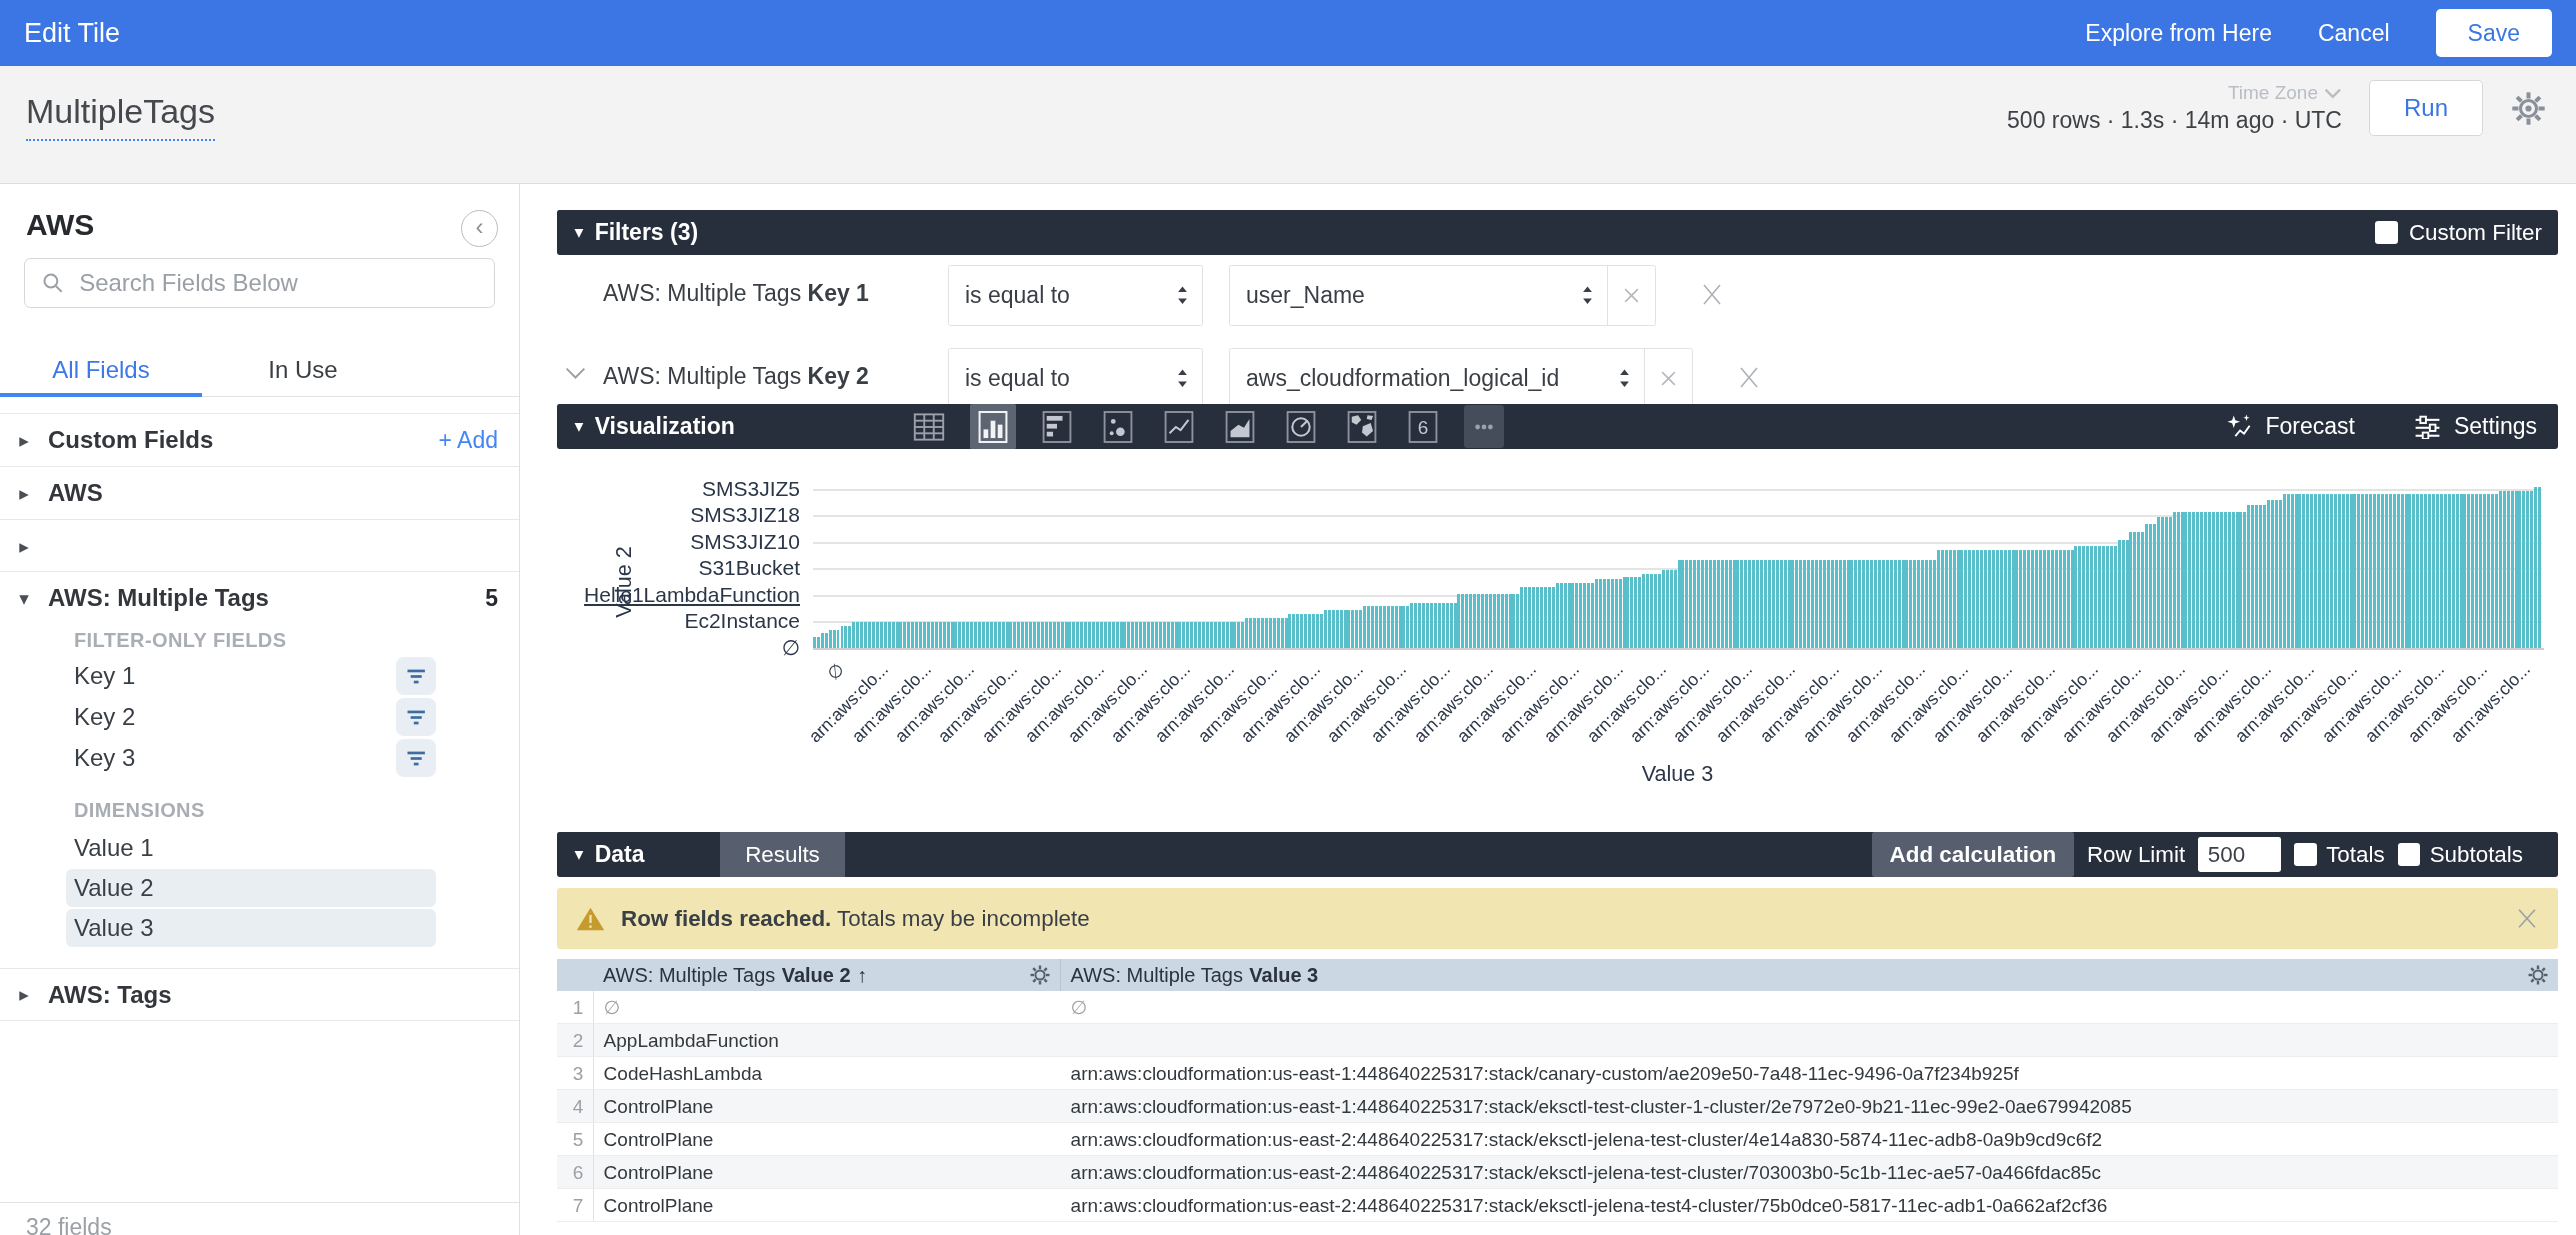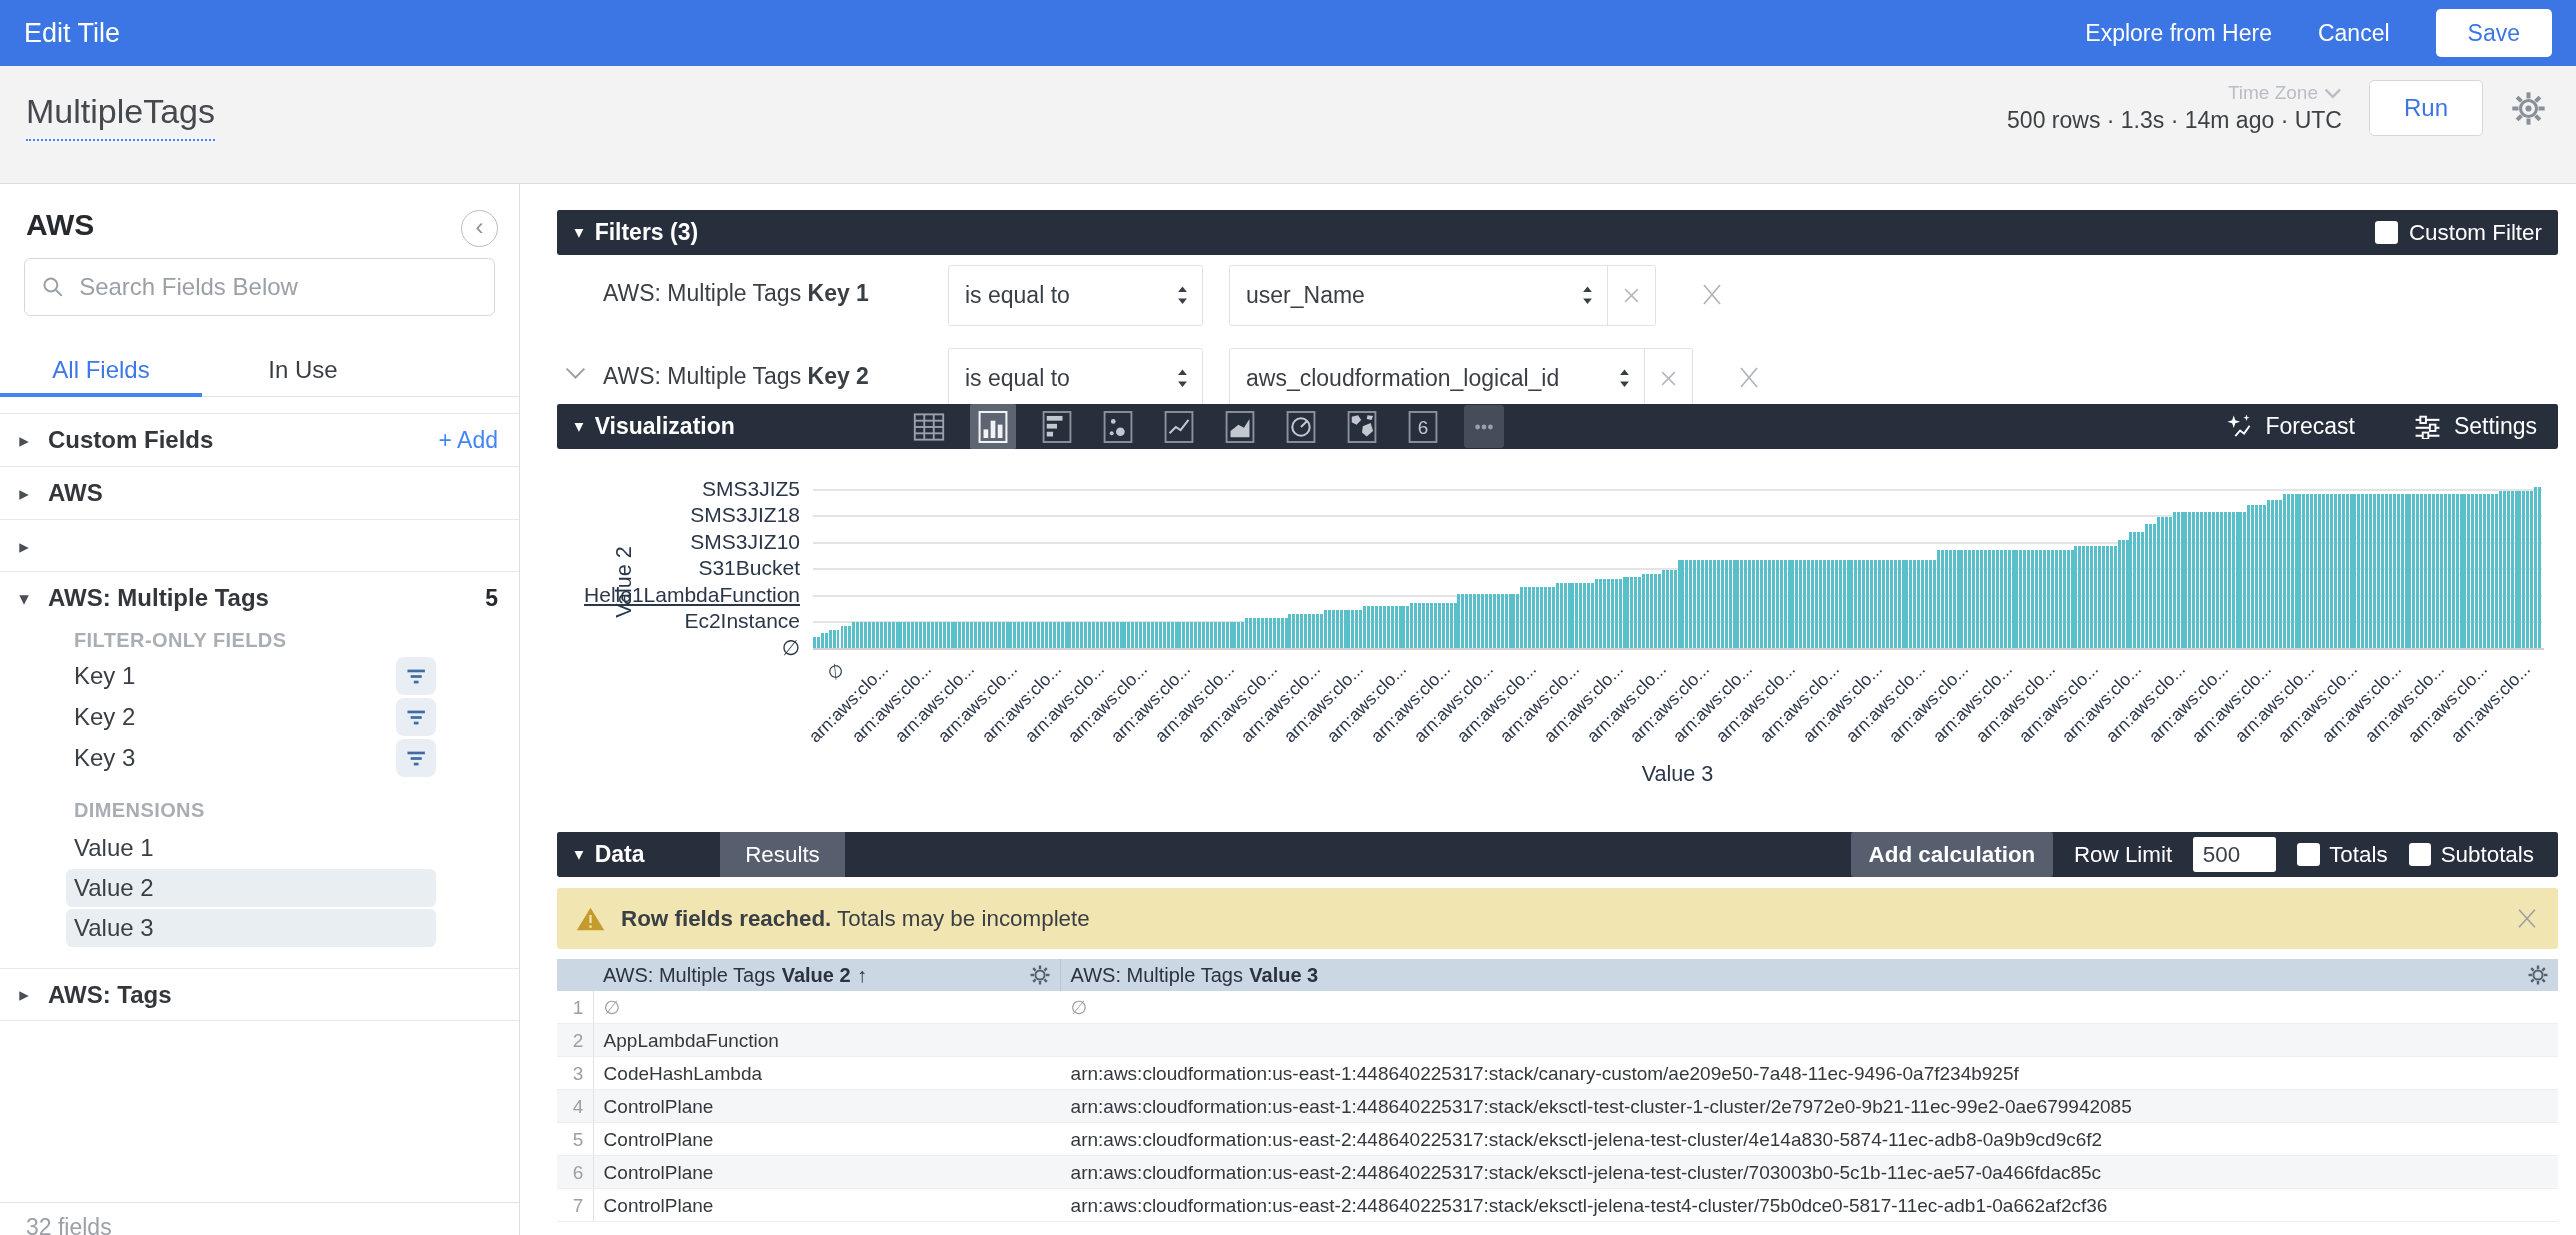--- a/index.html
+++ b/index.html
@@ -20,21 +20,21 @@
   .stats-block { display:flex; flex-direction:column; align-items:flex-end; }
   .tz-label { font-size:19px; color:#b9bec4; display:flex; align-items:center; gap:6.4px; margin-bottom:3.2px; }
   .stats-text { font-size:23px; color:#3d4044; }
   .run-btn { background:#fff; border:1.6px solid #d7d7d7; border-radius:4.8px; color:#3b76e4; font-size:24px; font-weight:500; padding:13px 34px; cursor:pointer; }
   .gear-big { width:37px; height:37px; }
 
   
   .sidebar { position:absolute; left:0; top:184px; width:520px; height:1052px; background:#fff; border-right:0.8px solid #dfdfdf; overflow:hidden; }
   .sb-title { position:absolute; left:26px; top:24px; font-size:30px; font-weight:700; color:#26292d; }
   .collapse-btn { position:absolute; right:21px; top:26px; width:37px; height:37px; border:1.6px solid #b7bcc2; border-radius:50%; color:#8a9099; font-size:24px; line-height:32px; text-align:center; cursor:pointer; background:#fff; }
-  .search-box { position:absolute; left:24px; right:24px; top:74px; height:58px; border:1.6px solid #d6d6d6; border-radius:6.4px; display:flex; align-items:center; gap:14.4px; padding:8px 16px; background:#fff; }
+  .search-box { position:absolute; left:24px; right:24px; top:74px; height:50px; border:1.6px solid #d6d6d6; border-radius:6.4px; display:flex; align-items:center; gap:14.4px; padding:8px 16px; background:#fff; }
   .search-box input { border:none; outline:none; font-size:24px; color:#3a3f45; width:100%; font-family:inherit; background:transparent; }
   .search-box input::placeholder { color:#9aa0a6; }
   .sb-tabs { position:absolute; left:0; top:163px; width:100%; height:50px; border-bottom:0.8px solid #e3e3e3; }
   .sb-tab { position:absolute; top:0; height:50px; width:202px; text-align:center; font-size:24px; line-height:46px; cursor:pointer; }
   .sb-tab.active { color:#3c78e7; font-weight:500; border-bottom:4px solid #4285f4; }
   .sb-tab.inactive { color:#3a3f45; font-weight:500; }
   .sb-row { position:absolute; left:0; width:100%; height:53px; border-top:0.8px solid #e8e8e8; display:flex; align-items:center; cursor:pointer; }
   .sb-arrow { width:48px; text-align:center; font-size:19px; color:#4a4f55; }
   .sb-row-label { font-size:24px; font-weight:700; color:#33373c; flex:1; }
   .sb-accessory { margin-right:21px; font-size:23px; }
@@ -86,21 +86,21 @@
   .gridline { position:absolute; left:293px; width:1729px; height:1.6px; background:#e4e4e4; }
   .baseline { position:absolute; left:293px; width:1731px; height:1.6px; background:#cfcfcf; }
   .bars { position:absolute; left:293px; top:0; width:1729px; height:199px; }
   .bars .bar { position:absolute; bottom:0; background:#58bfcb; }
   .x-lab { position:absolute; width:160px; text-align:right; font-size:17.6px; color:#2b3648; white-space:nowrap; transform:rotate(-45deg); transform-origin:100% 0%; }
   .x-title { position:absolute; left:293px; width:1729px; top:312px; text-align:center; font-size:21.6px; color:#2b3648; }
 
   
   .data-bar { top:648px; }
   .results-tab { position:absolute; left:163px; top:0; width:125px; height:45px; background:#575e6d; display:flex; align-items:center; justify-content:center; font-size:22.4px; color:#fff; cursor:pointer; }
-  .data-right { position:absolute; right:24px; display:flex; align-items:center; gap:21px; }
+  .data-right { position:absolute; right:35px; display:flex; align-items:center; gap:13px; }
   .add-calc { background:#575e6d; border:none; border-radius:2.4px; color:#fff; font-size:22.4px; font-weight:700; padding:9.6px 17.6px; cursor:pointer; }
   .row-limit-label { font-size:22.4px; color:#fff; }
   .row-limit-input { width:83px; height:35px; border:none; border-radius:2.4px; font-size:22.4px; font-family:inherit; color:#3a3f45; padding-left:9.6px; background:#fff; }
   .cb-group { display:flex; align-items:center; gap:9.6px; }
 
   
   .warning { position:absolute; left:37px; top:704px; width:2001px; height:61px; background:#f1e5b2; border-radius:3.2px; display:flex; align-items:center; padding:0 19px; }
   .warn-text { margin-left:16px; font-size:22.4px; color:#3a3f45; }
   .warn-text b { font-weight:700; }
   .warn-close { margin-left:auto; cursor:pointer; }

